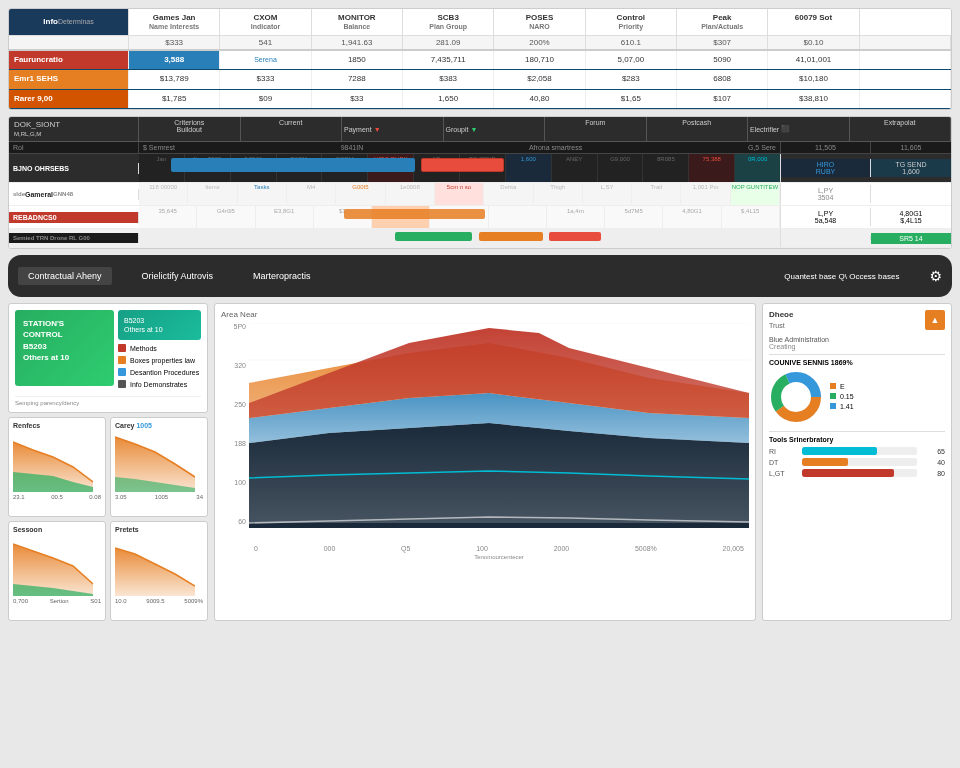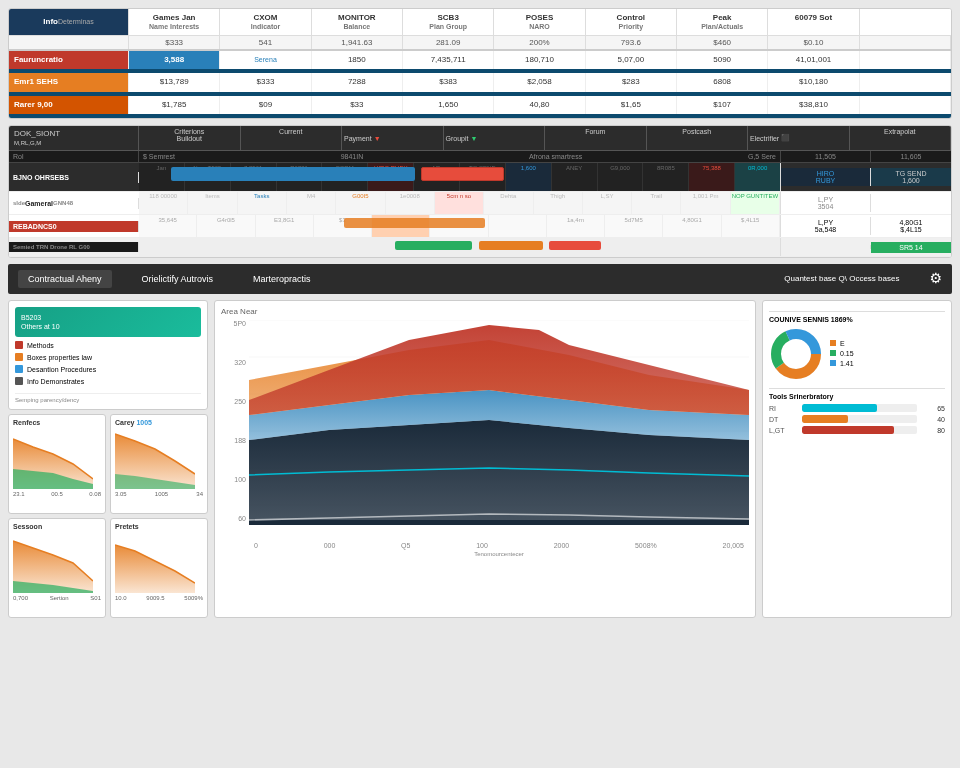--- a/index.html
+++ b/index.html
@@ -67,21 +67,21 @@
     .subheader-row .sh-cell {
       padding: 2px 3px;
       border-right: 1px solid #ddd;
       text-align: center;
     }
 
     
     .data-row {
       display: grid;
       grid-template-columns: 120px repeat(9, 1fr);
-      border-bottom: 4px solid #0c4a6e;
+      border-bottom: 1px solid #0c4a6e;
       font-size: 8px;
     }
     .data-row .d-cell {
       padding: 4px 3px;
       border-right: 1px solid #eee;
       text-align: center;
       color: #333;
       line-height: 1.3;
     }
     .data-row .d-cell:first-child {
@@ -152,24 +152,25 @@
     .gantt-bar.blue { background: #2980b9; }
     .gantt-bar.orange-bar { background: #e67e22; }
     .gantt-bar.green-bar { background: #27ae60; }
     .gantt-bar.highlight { background: #e74c3c; border: 2px solid #c0392b; }
 
     
     .nav-bar {
       background: #2c2c2c;
       color: #fff;
       display: flex;
-      padding: 6px 10px;
+      align-items: center;
+      padding: 12px 10px;
       gap: 20px;
       font-size: 9px;
-      border-radius: 2px;
+      border-radius: 13px;
     }
     .nav-bar .nav-item {
       padding: 4px 10px;
       cursor: pointer;
       border-radius: 2px;
     }
     .nav-bar .nav-item.active {
       background: #444;
     }
     .nav-bar .nav-icon {
@@ -366,22 +367,22 @@
       </div>
     </div>
 
     <div class="subheader-row">
       <div class="sh-cell" style="font-size:7px;color:#666;text-align:left;padding-left:5px"></div>
       <div class="sh-cell">$333</div>
       <div class="sh-cell">541</div>
       <div class="sh-cell">1,941.63</div>
       <div class="sh-cell">281.09</div>
       <div class="sh-cell">200%</div>
-      <div class="sh-cell">793.6</div>
-      <div class="sh-cell">$460</div>
+      <div class="sh-cell">610.1</div>
+      <div class="sh-cell">$307</div>
       <div class="sh-cell">$0.10</div>
       <div class="sh-cell"></div>
     </div>
 
     <div class="data-row row-red">
       <div class="d-cell" style="background:#c0392b;color:#fff;font-size:8px">Fauruncratio</div>
       <div class="d-cell" style="background:#2980b9;color:#fff;font-weight:bold">3,588</div>
       <div class="d-cell" style="font-size:7px;color:#2980b9">Serena</div>
       <div class="d-cell">1850</div>
       <div class="d-cell">7,435,711</div>
@@ -544,20 +545,26 @@
     <div class="nav-item" style="font-size:8px">Quantest base Q\ Occess bases</div>
     <div class="nav-icon">⚙</div>
   </div>
 
   <div class="bottom-section">
 
     <div style="display:flex;flex-direction:column;gap:4px;width:200px;flex-shrink:0">
 
       <div class="chart-panel legend-panel" style="width:200px">
         <div style="display:flex;gap:4px;margin-bottom:6px">
+          <div class="legend-box-green" style="flex:1">
+            <div>STATION'S</div>
+            <div>CONTROL</div>
+            <div>B5203</div>
+            <div>Others at 10</div>
+          </div>
           <div style="flex:1;display:flex;flex-direction:column;gap:2px">
             <div class="legend-box-teal" style="font-size:7px;margin-bottom:2px">B5203<br>Others at 10</div>
             <div class="legend-item">
               <div class="legend-dot" style="background:#c0392b"></div>
               <span>Methods</span>
             </div>
             <div class="legend-item">
               <div class="legend-dot" style="background:#e67e22"></div>
               <span>Boxes properties law</span>
             </div>
@@ -726,20 +733,31 @@
             <span>2000</span>
             <span>5008%</span>
             <span>20,005</span>
           </div>
           <div style="font-size:6px;color:#888;text-align:center;margin-top:2px">Tenomourcentecer</div>
         </div>
       </div>
     </div>
 
     <div class="chart-panel right-panel">
+      <div style="display:flex;justify-content:space-between;align-items:flex-start;margin-bottom:4px">
+        <div>
+          <div class="right-panel-title">Dheoe</div>
+          <div class="right-panel-sub">Trust</div>
+          <div style="font-size:7px;color:#555">Blue Administration</div>
+          <div style="font-size:7px;color:#888">Creating</div>
+        </div>
+        <div style="width:20px;height:20px;background:#e67e22;border-radius:2px;display:flex;align-items:center;justify-content:center">
+          <span style="color:#fff;font-size:9px">▲</span>
+        </div>
+      </div>
 
       <hr class="divider-line">
 
       <div style="font-size:7px;font-weight:bold;margin-bottom:4px">COUNIVE SENNIS 1869%</div>
 
       <div style="display:flex;align-items:center;gap:6px;margin-bottom:6px">
         <svg width="55" height="55" viewBox="0 0 55 55">
           <circle cx="27" cy="27" r="20" fill="none" stroke="#eee" stroke-width="10"></circle>
           <circle cx="27" cy="27" r="20" fill="none" stroke="#e67e22" stroke-width="10" stroke-dasharray="50 126" stroke-dashoffset="0"></circle>
           <circle cx="27" cy="27" r="20" fill="none" stroke="#27ae60" stroke-width="10" stroke-dasharray="35 126" stroke-dashoffset="-50"></circle>

